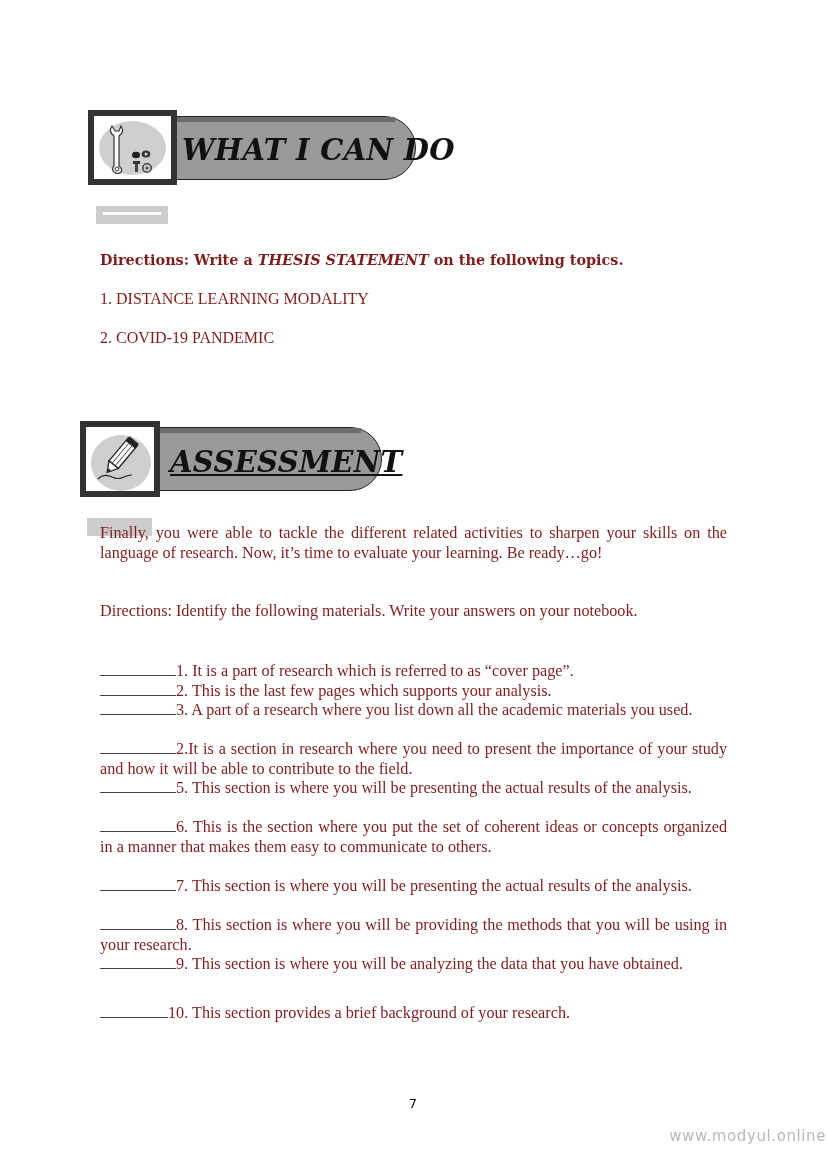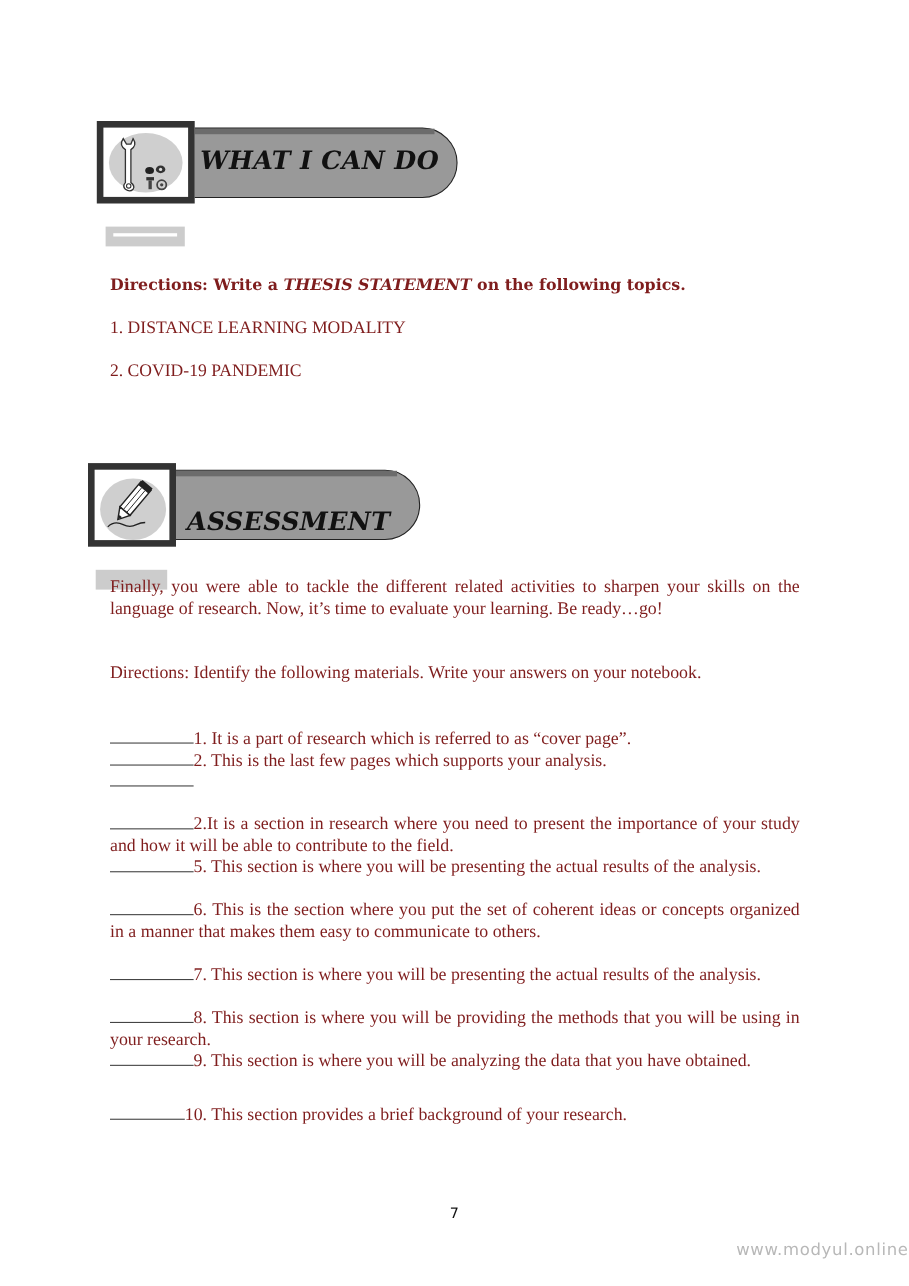--- a/index.html
+++ b/index.html
@@ -7,21 +7,21 @@
            font-family: "DejaVu Serif", "Liberation Serif", serif; color: #111; }
 
     
     .banner { position: absolute; }
     .banner .pill { position: absolute; background: #999999; border: 1.5px solid #222;
                     border-radius: 0 60px 60px 0; box-sizing: border-box; }
     .banner .pill::before { content: ""; position: absolute; left: 0; right: 20px; top: 0; height: 5px; background: #6c6c6c; }
     .banner .iconbox { position: absolute; background: #fff; border: 6px solid #333; box-sizing: border-box; }
     .banner .circle { position: absolute; border-radius: 50%; background: #cfcfcf; }
     .banner .title { position: absolute; font-family: "DejaVu Serif", serif; font-weight: bold; font-style: italic;
-                     font-size: 23px; color: #111; letter-spacing: 0.3px; white-space: nowrap; }
+                     font-size: 29px; color: #111; letter-spacing: 0.3px; white-space: nowrap; }
     .graybar { position: absolute; background: #cccccc; }
     .graybar .inner { position: absolute; background: #fff; }
 
     
     .txt { position: absolute; font-family: "Liberation Serif", "DejaVu Serif", serif; font-size: 16.2px; line-height: 19.6px; color: #7f1d1d; }
     .directions-bold { font-family: "DejaVu Serif", serif; font-weight: bold; font-size: 14.4px; }
     .justify { text-align: justify; text-align-last: left; width: 627px; }
     .topic { font-family: "Liberation Serif", serif; font-size: 16px; }
     .item { width: 627px; text-align: justify; text-align-last: left; }
     .blank { display: inline-block; border-bottom: 1px solid #444; width: 76px; height: 14px; vertical-align: baseline; }
@@ -73,36 +73,36 @@
         <rect x="28" y="10" width="12" height="30" fill="#fff" stroke="#222" stroke-width="1.3"></rect>
         <rect x="28" y="8" width="12" height="6" fill="#222"></rect>
         <line x1="32" y1="14" x2="32" y2="40" stroke="#222" stroke-width="0.8"></line>
         <line x1="36" y1="14" x2="36" y2="40" stroke="#222" stroke-width="0.8"></line>
         <polygon points="28,40 40,40 34,50" fill="#fff" stroke="#222" stroke-width="1.3"></polygon>
         <polygon points="32.5,46 35.5,46 34,50" fill="#222"></polygon>
       </g>
       <path d="M12 52 q6 -6 14 -2 q6 3 12 0 q4 -2 8 -2" fill="none" stroke="#222" stroke-width="1.2"></path>
     </svg>
   </div>
-  <div class="title" style="left:90px; top:40px;">ASSESSMENT</div>
+  <div class="title" style="left:90px; top:24px;text-decoration:underline;">ASSESSMENT</div>
 </div>
 <div class="graybar" style="left:87px; top:518px; width:65px; height:18px;"></div>
 
 <div class="txt justify" style="left:100px; top:524px;">Finally, you were able to tackle the different related activities to sharpen your skills on the language of research. Now, it’s time to evaluate your learning. Be ready…go!</div>
 
 <div class="txt justify" style="left:100px; top:602px;">Directions: Identify the following materials. Write your answers on your notebook.</div>
 
 <div class="txt item" style="left:100px; top:661px;">
   <span class="blank"></span><span>1. It is a part of research which is referred to as “cover page”.</span>
 </div>
 <div class="txt item" style="left:100px; top:681px;">
   <span class="blank"></span><span>2. This is the last few pages which supports your analysis.</span>
 </div>
 <div class="txt item" style="left:100px; top:700px;">
-  <span class="blank"></span>
+  <span class="blank"></span><span>3. A part of a research where you list down all the academic materials you used.</span>
 </div>
 <div class="txt item" style="left:100px; top:739px;">
   <span class="blank"></span><span>2.It is a section in research where you need to present the importance of your study and how it will be able to contribute to the field.</span>
 </div>
 <div class="txt item" style="left:100px; top:778px;">
   <span class="blank"></span><span>5. This section is where you will be presenting the actual results of the analysis.</span>
 </div>
 <div class="txt item" style="left:100px; top:817px;">
   <span class="blank"></span><span>6. This is the section where you put the set of coherent ideas or concepts organized in a manner that makes them easy to communicate to others.</span>
 </div>

